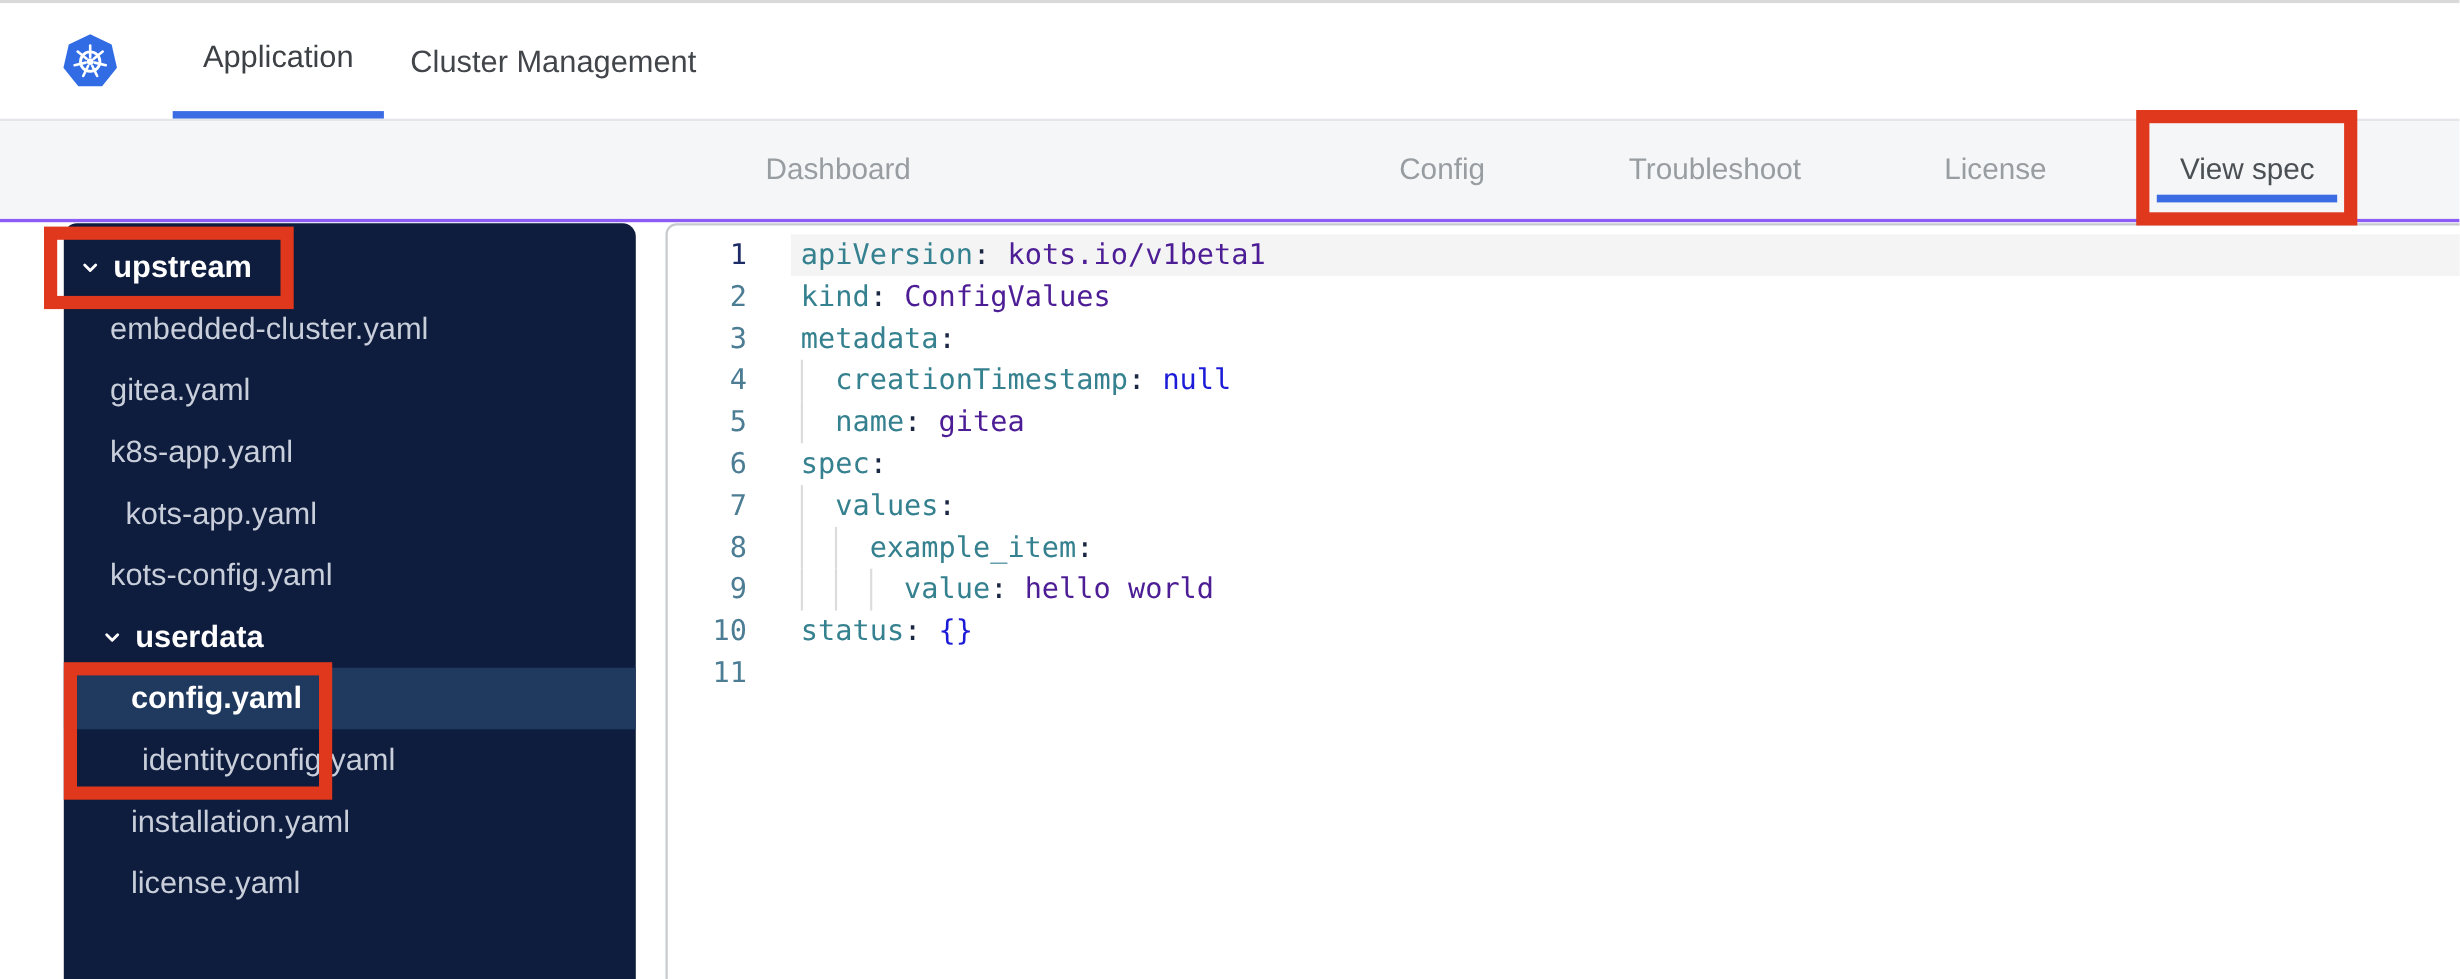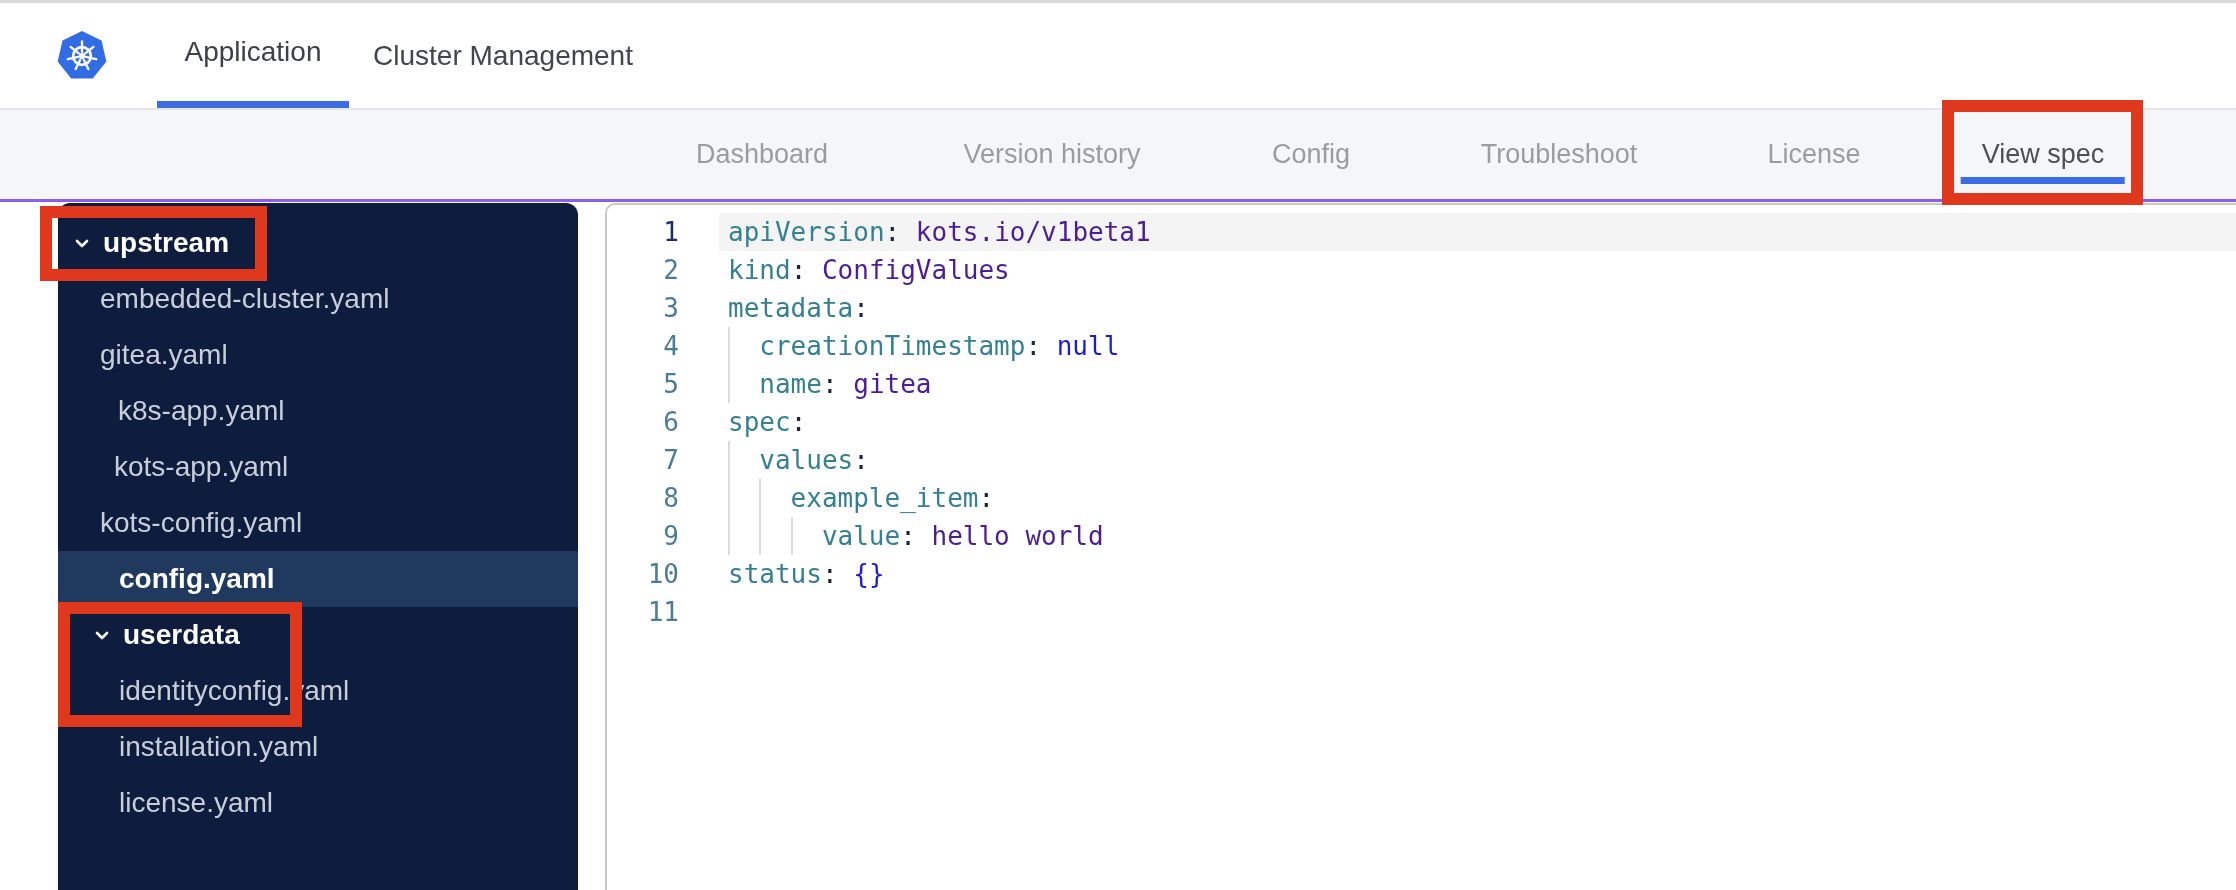--- a/index.html
+++ b/index.html
@@ -81,23 +81,20 @@
   </div>
   <div class="toptab" id="tab-cluster">
     <span>Cluster Management</span>
   </div>
 </div>
 
 <div class="subnav">
     <div class="nav-item nav-pos-0">
       <span>Dashboard</span>
     </div>
-    <div class="nav-item nav-pos-1">
-      <span>Version history</span>
-    </div>
     <div class="nav-item nav-pos-2">
       <span>Config</span>
     </div>
     <div class="nav-item nav-pos-3">
       <span>Troubleshoot</span>
     </div>
     <div class="nav-item nav-pos-4">
       <span>License</span>
     </div>
     <div class="nav-item nav-pos-5 active">
@@ -114,41 +111,41 @@
         </svg>
       </span>
       <span>upstream</span>
     </div>
     <div class="tree-row file" style="padding-left: 42px;">
       <span>embedded-cluster.yaml</span>
     </div>
     <div class="tree-row file" style="padding-left: 42px;">
       <span>gitea.yaml</span>
     </div>
-    <div class="tree-row file" style="padding-left: 60px;">
+    <div class="tree-row file" style="padding-left: 42px;">
       <span>k8s-app.yaml</span>
     </div>
     <div class="tree-row file" style="padding-left: 56px; text-align: right;">
       <span>kots-app.yaml</span>
     </div>
     <div class="tree-row file" style="padding-left: 42px;">
       <span>kots-config.yaml</span>
-    </div>
-    <div class="tree-row file selected" style="padding-left: 61px;">
-      <span>config.yaml</span>
     </div>
     <div class="tree-row folder" style="padding-left: 34px;">
       <span class="chev">
         <svg width="20" height="20" viewBox="0 0 20 20">
           <polyline points="5,8 10,13 15,8" fill="none" stroke="#fff" stroke-width="2.6" stroke-linecap="round" stroke-linejoin="round"></polyline>
         </svg>
       </span>
       <span>userdata</span>
     </div>
-    <div class="tree-row file" style="padding-left: 61px;">
+    <div class="tree-row file selected" style="padding-left: 61px;">
+      <span>config.yaml</span>
+    </div>
+    <div class="tree-row file" style="padding-left: 61px; margin-left: 10px;">
       <span>identityconfig.yaml</span>
     </div>
     <div class="tree-row file" style="padding-left: 61px;">
       <span>installation.yaml</span>
     </div>
     <div class="tree-row file" style="padding-left: 61px;">
       <span>license.yaml</span>
     </div>
   </div>
 

